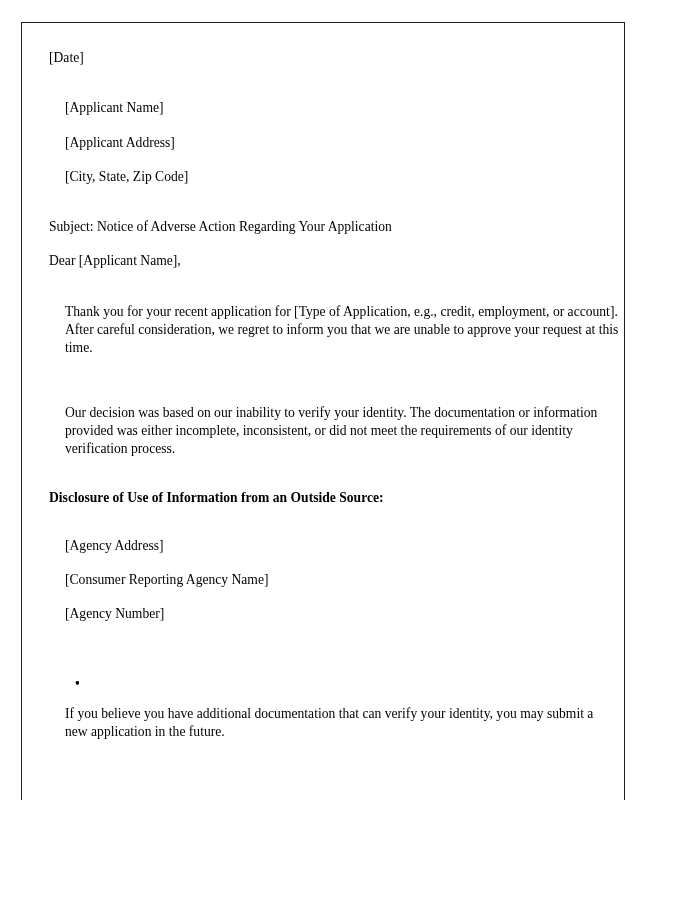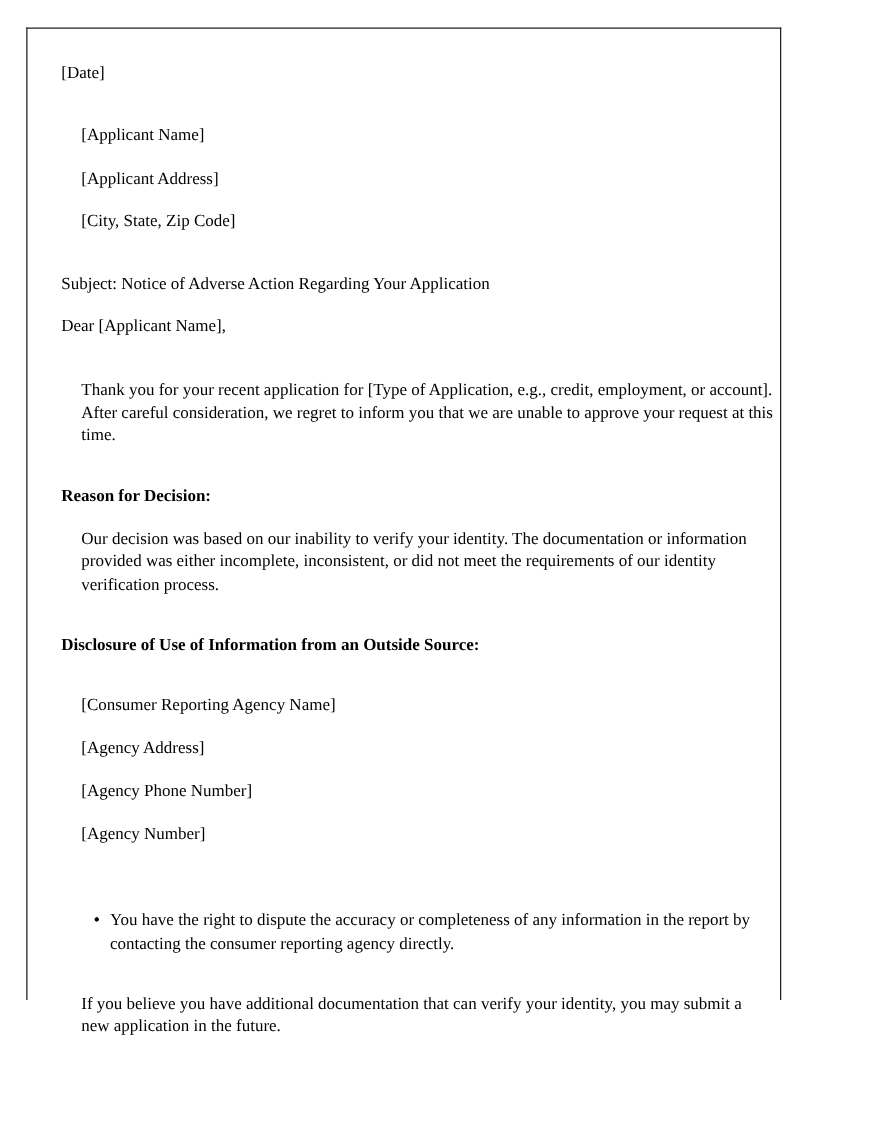--- a/index.html
+++ b/index.html
@@ -103,49 +103,46 @@
     <div class="gap-lg"></div>
 
     <div class="letter-line block">Dear [Applicant Name],</div>
 
     <div class="gap-lg"></div>
 
     <p class="letter-para">Thank you for your recent application for [Type of Application, e.g., credit, employment, or account]. After careful consideration, we regret to inform you that we are unable to approve your request at this time.</p>
 
     <div class="gap-md"></div>
 
-    <div class="heading">Reason for Decision:</div>
     <p class="letter-para">Our decision was based on our inability to verify your identity. The documentation or information provided was either incomplete, inconsistent, or did not meet the requirements of our identity verification process.</p>
 
     <div class="gap-md"></div>
 
     <div class="heading">Disclosure of Use of Information from an Outside Source:</div>
 
     <div class="gap-md"></div>
 
     <div class="block">
+      <div class="letter-line">[Agency Address]</div>
       <div class="letter-line">[Consumer Reporting Agency Name]</div>
-      <div class="letter-line">[Agency Address]</div>
-      <div class="letter-line">[Agency Phone Number]</div>
       <div class="letter-line">[Agency Number]</div>
     </div>
 
     <div class="gap-lg"></div>
 
 
     <div class="gap-md"></div>
 
 
     <ul class="rights-list">
       <li class="rights-item">
         <span class="bullet-glyph">•</span>
       </li>
       <li class="rights-item">
         <span class="bullet-glyph">•</span>
-        <span>You have the right to dispute the accuracy or completeness of any information in the report by contacting the consumer reporting agency directly.</span>
       </li>
     </ul>
 
     <div class="gap-md"></div>
 
     <p class="letter-para">If you believe you have additional documentation that can verify your identity, you may submit a new application in the future.</p>
 
   </div>
 </div>
 

